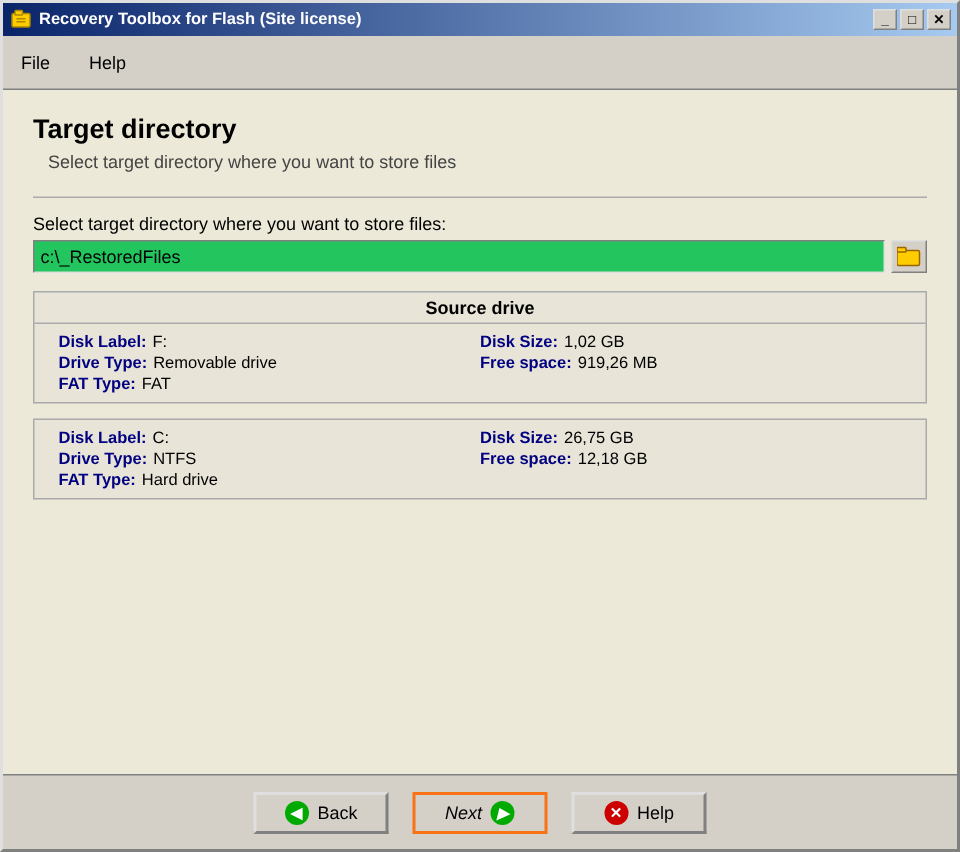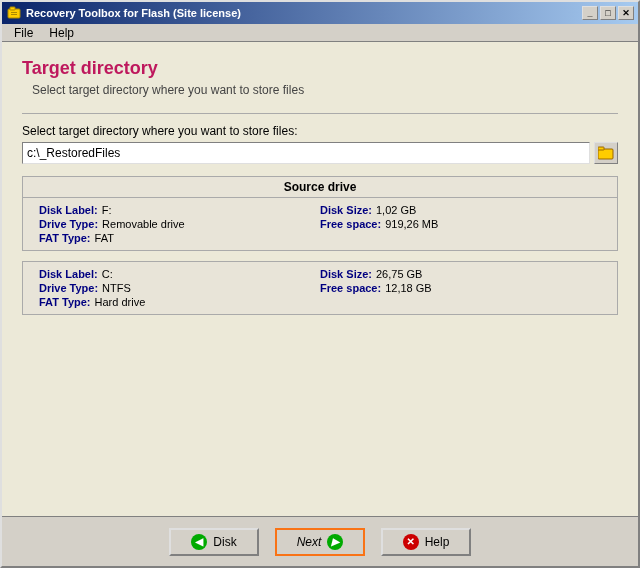--- a/index.html
+++ b/index.html
@@ -66,26 +66,27 @@
       align-items: center;
       justify-content: center;
       font-size: 9px;
       font-weight: bold;
     }
     .titlebar-btn.close { background: #d4d0c8; }
 
     
     .menubar {
       background: #d4d0c8;
-      height: 18px;
+      height: 36px;
       display: flex;
       align-items: center;
       padding: 0 4px;
       border-bottom: 1px solid #808080;
       flex-shrink: 0;
+      gap: 10px;
     }
     .menubar-item {
       padding: 2px 8px;
       font-size: 12px;
       cursor: pointer;
     }
 
     
     .content {
       flex: 1;
@@ -95,21 +96,21 @@
       padding: 16px 20px 10px 20px;
     }
 
     
     .page-header {
       margin-bottom: 16px;
     }
     .page-title {
       font-size: 18px;
       font-weight: bold;
-      color: #be185d;
+      color: #000000;
       margin-bottom: 4px;
     }
     .page-subtitle {
       font-size: 12px;
       color: #444;
       padding-left: 10px;
     }
 
     
     .form-label {
@@ -120,21 +121,21 @@
 
     .dir-input-row {
       display: flex;
       align-items: center;
       margin-bottom: 12px;
       gap: 4px;
     }
     .dir-input {
       flex: 1;
       height: 22px;
-      background: #ffffff;
+      background: #22c55e;
       border: 1px solid;
       border-top-color: #808080;
       border-left-color: #808080;
       border-right-color: #dfdfdf;
       border-bottom-color: #dfdfdf;
       padding: 2px 4px;
       font-size: 12px;
       font-family: Tahoma, Arial, sans-serif;
     }
     .browse-btn {
@@ -345,21 +346,21 @@
     </div>
 
     <div class="spacer"></div>
   </div>
 
   <div class="bottom-bar">
     <button class="nav-btn">
       <div class="btn-icon green">
         <span class="btn-icon-arrow">◀</span>
       </div>
-      <span>Disk</span>
+      <span>Back</span>
     </button>
     <button class="nav-btn next-btn">
       <span>Next</span>
       <div class="btn-icon green">
         <span class="btn-icon-arrow">▶</span>
       </div>
     </button>
     <button class="nav-btn">
       <div class="btn-icon red">
         <span class="btn-icon-arrow">✕</span>

